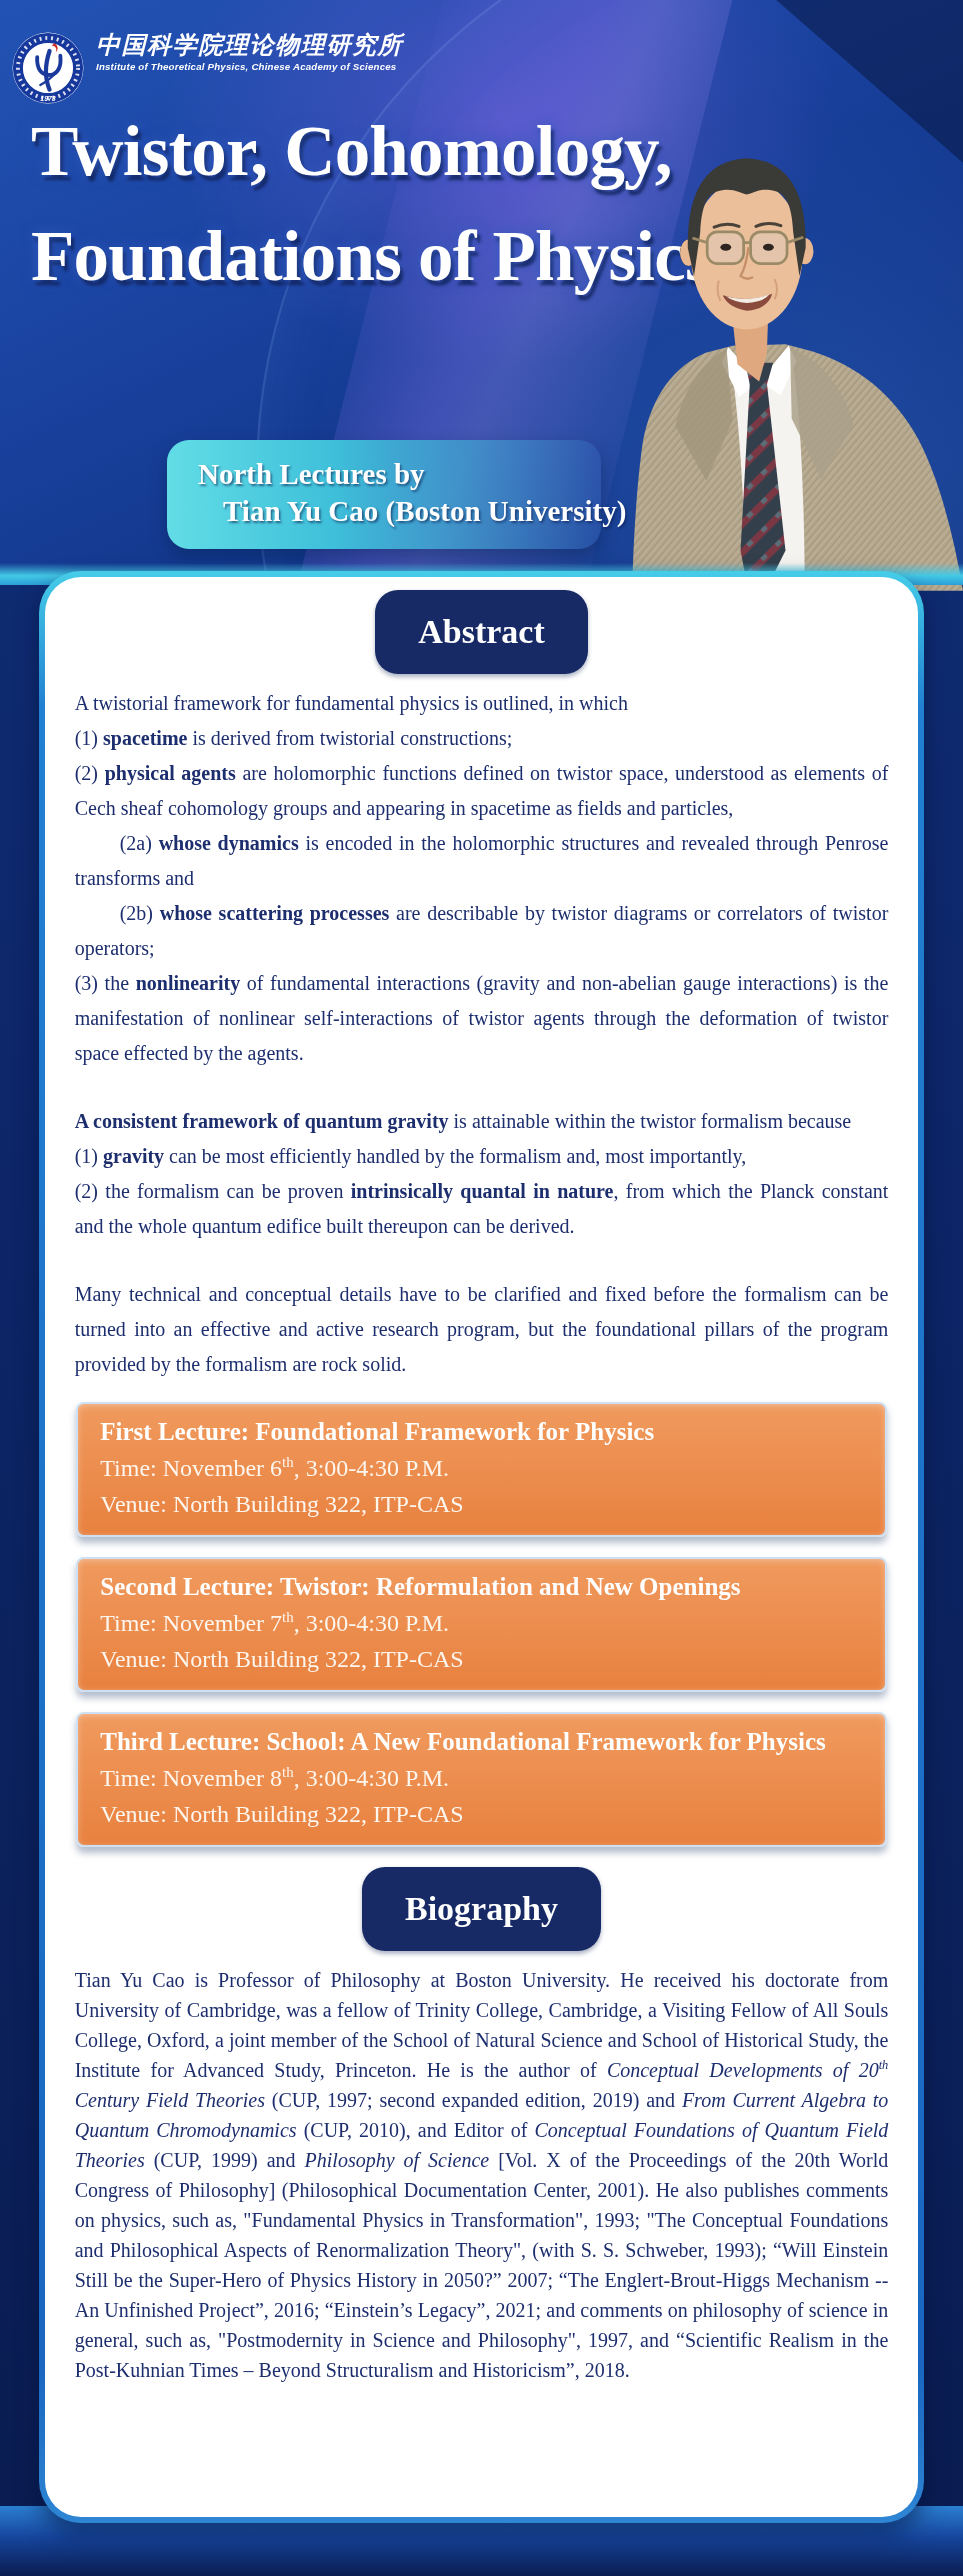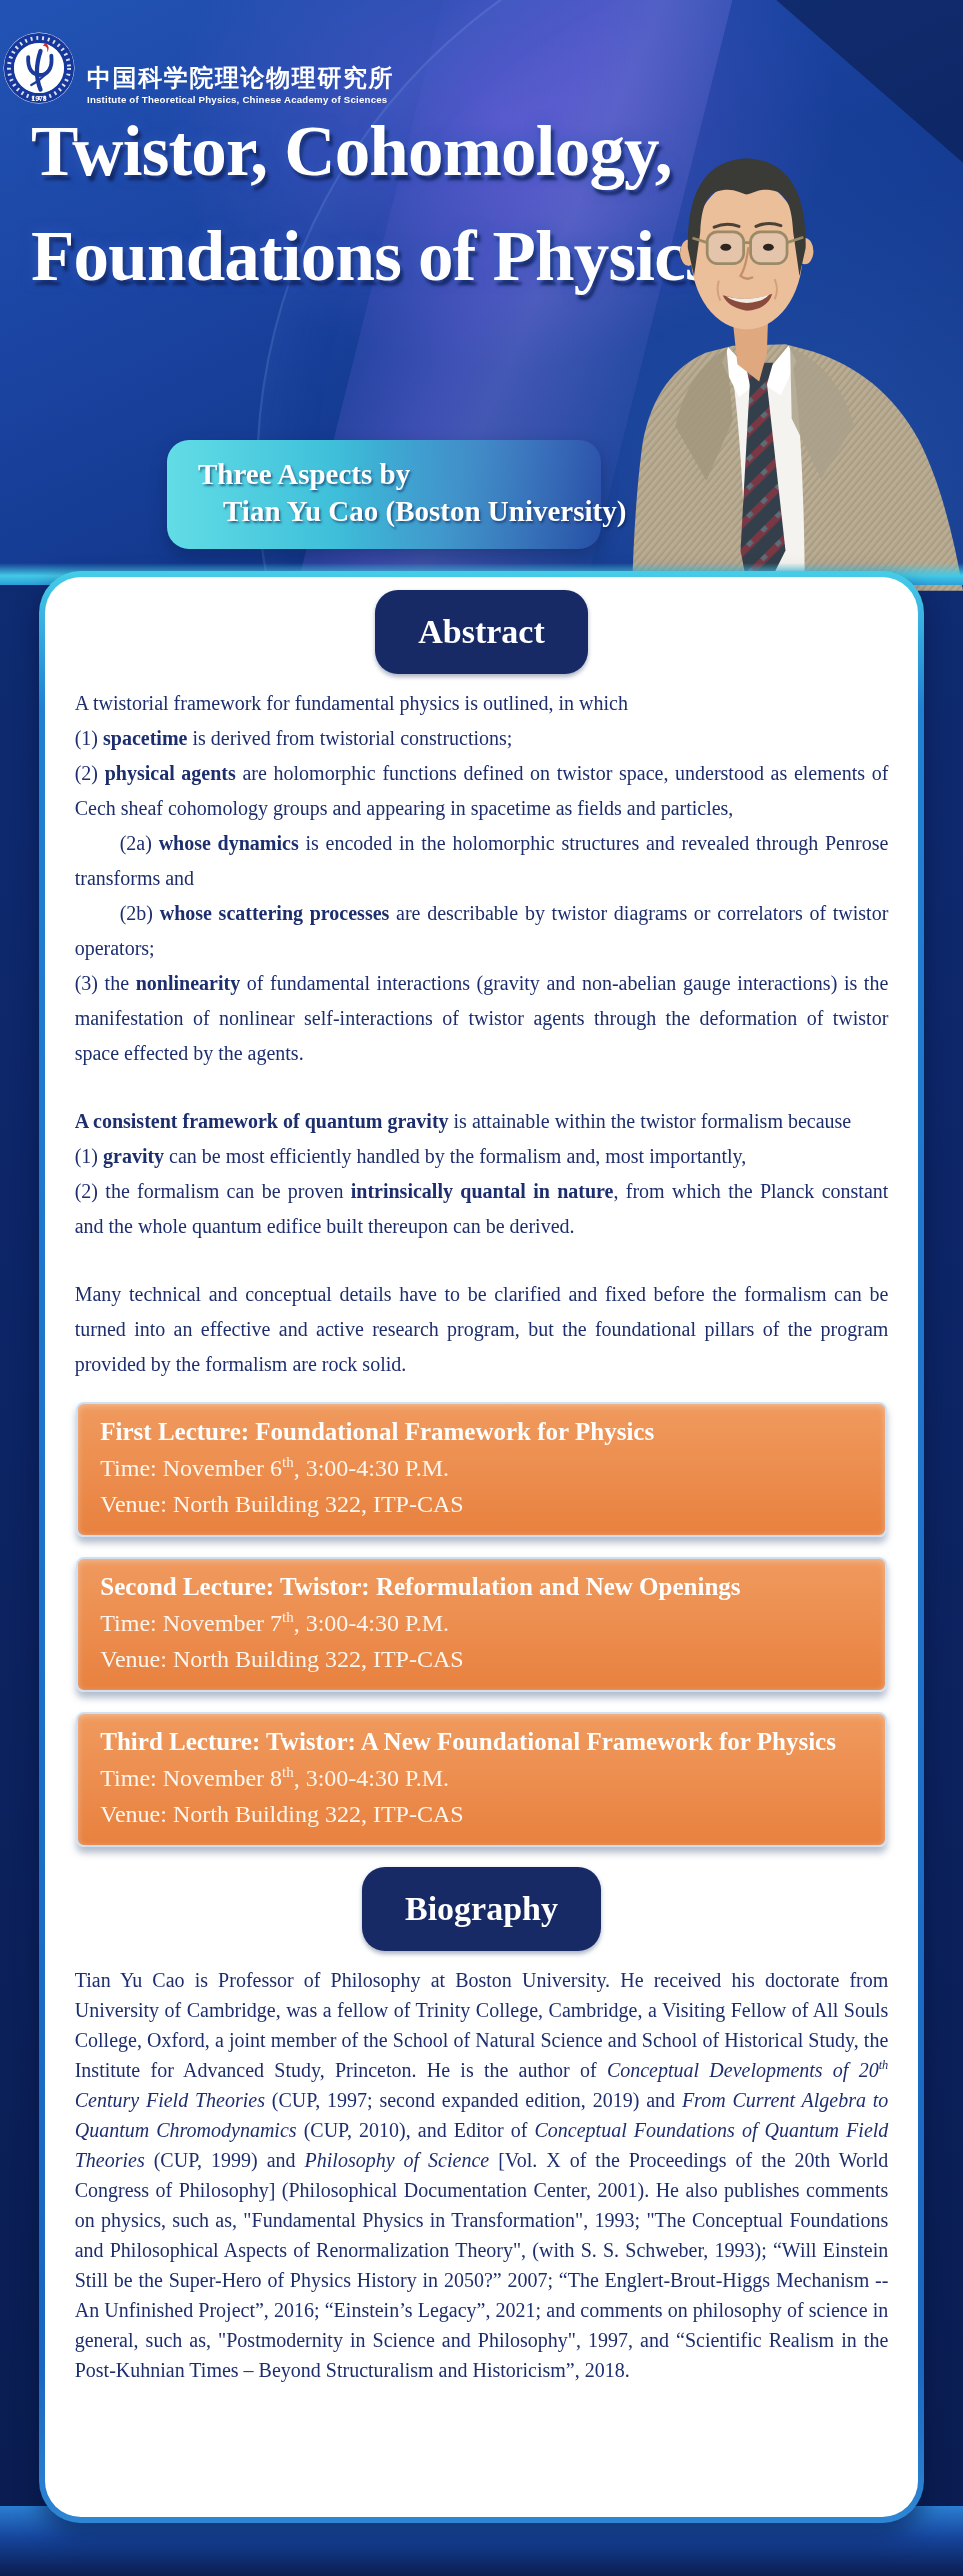--- a/index.html
+++ b/index.html
@@ -13,21 +13,21 @@
           radial-gradient(ellipse 698px 543px at 85% 85%,rgba(60,120,220,.35),rgba(60,120,220,0) 70%),
           linear-gradient(155deg,#2253b4 0%,#1b44a2 35%,#143a90 60%,#0f2f7a 100%);}
   .hero-streak{position:absolute;left:38%;top:-12%;width:30%;height:130%;
         background:linear-gradient(100deg,transparent 0%,rgba(140,115,240,.34) 42%,rgba(180,150,255,.28) 55%,transparent 100%);
         transform:skewX(-14deg);}
   .hero-arc{position:absolute;left:256px;top:-109px;width:1163px;height:1163px;border-radius:50%;
         box-shadow:inset 0 0 0 2.3px rgba(160,200,255,.14),inset 0 0 70px rgba(130,180,255,.10);}
   .hero-corner{position:absolute;right:0;top:0;width:203px;height:177px;
         clip-path:polygon(8% 0,100% 0,100% 92%);background:rgba(8,22,62,.52);}
   
-  .logo-row{position:absolute;left:2px;top:31px;display:flex;align-items:flex-end;z-index:5;}
+  .logo-row{position:absolute;left:11px;top:31px;display:flex;align-items:flex-start;z-index:5;font-style:italic;}
   .logo-badge{width:74px;height:74px;flex:0 0 auto;}
   .org-text{margin-left:11px;}
   .org-cn{color:#ffffff;font-family:"Liberation Sans",sans-serif;font-weight:bold;font-size:24px;letter-spacing:1.6px;line-height:28px;}
   .org-en{color:#ffffff;font-family:"Liberation Sans",sans-serif;font-weight:bold;font-size:9.7px;letter-spacing:0.2px;margin-top:2.3px;}
   
   .hero-title{position:absolute;left:31px;top:99px;z-index:2;color:#fff;font-weight:bold;
         font-size:71px;line-height:105px;letter-spacing:-0.8px;
         text-shadow:0 0 12.4px rgba(50,90,190,.95),3.1px 4.7px 3.1px rgba(10,25,70,.85);}
   
   .banner{position:absolute;left:167px;top:440px;width:434px;height:109px;border-radius:22px;z-index:1;
@@ -99,21 +99,21 @@
       <div class="org-en">Institute of Theoretical Physics, Chinese Academy of Sciences</div>
     </div>
   </div>
 
   <div class="hero-title">
     <div>Twistor, Cohomology,</div>
     <div>Foundations of Physics</div>
   </div>
 
   <div class="banner">
-    <div class="banner-line l1">Three Aspects by</div>
+    <div class="banner-line l1">North Lectures by</div>
     <div class="banner-line l2">Tian Yu Cao (Boston University)</div>
   </div>
 
   <svg class="photo" viewBox="0 0 427 612">
     <defs>
       <pattern id="tweed" width="7" height="7" patternUnits="userSpaceOnUse" patternTransform="rotate(40)">
         <rect width="7" height="7" fill="#b3a68d"></rect>
         <line x1="0" y1="0" x2="0" y2="7" stroke="#978b72" stroke-width="1.4"></line>
         <line x1="3.5" y1="0" x2="3.5" y2="7" stroke="#c4b89f" stroke-width="1"></line>
       </pattern>
@@ -191,21 +191,21 @@
         <div class="lecture-line">Venue: North Building 322, ITP-CAS</div>
       </div>
 
       <div class="lecture-box">
         <div class="lecture-title">Second Lecture: Twistor: Reformulation and New Openings</div>
         <div class="lecture-line rich"><span>Time: November  7</span><sup>th</sup><span>, 3:00-4:30 P.M.</span></div>
         <div class="lecture-line">Venue: North Building 322, ITP-CAS</div>
       </div>
 
       <div class="lecture-box">
-        <div class="lecture-title">Third Lecture: Twistor: A New Foundational Framework for Physics</div>
+        <div class="lecture-title">Third Lecture: School: A New Foundational Framework for Physics</div>
         <div class="lecture-line rich"><span>Time: November  8</span><sup>th</sup><span>, 3:00-4:30 P.M.</span></div>
         <div class="lecture-line">Venue: North Building 322, ITP-CAS</div>
       </div>
 
       <span class="pill bio">Biography</span>
 
       <div class="bio-text rich"><span>Tian Yu Cao is Professor of Philosophy at Boston University. He received his doctorate from University of Cambridge, was a fellow of Trinity College, Cambridge, a Visiting Fellow of All Souls College, Oxford, a joint member of the School of Natural Science and School of Historical Study, the Institute for Advanced Study, Princeton. He is the author of </span><span style="font-style: italic;">Conceptual Developments of 20</span><sup style="font-style: italic;">th</sup><span style="font-style: italic;"> Century Field Theories</span><span> (CUP, 1997; second expanded edition, 2019) and </span><span style="font-style: italic;">From Current Algebra to Quantum Chromodynamics</span><span> (CUP, 2010), and Editor of </span><span style="font-style: italic;">Conceptual Foundations of Quantum Field Theories</span><span> (CUP, 1999) and </span><span style="font-style: italic;">Philosophy of Science</span><span> [Vol. X of the Proceedings of the 20th World Congress of Philosophy] (Philosophical Documentation Center, 2001). He also publishes comments on physics, such as, "Fundamental Physics in Transformation", 1993; "The Conceptual Foundations and Philosophical Aspects of Renormalization Theory", (with S. S. Schweber, 1993); “Will Einstein Still be the Super-Hero of Physics History in 2050?” 2007; “The Englert-Brout-Higgs Mechanism -- An Unfinished Project”, 2016; “Einstein’s Legacy”, 2021; and comments on philosophy of science in general, such as, "Postmodernity in Science and Philosophy", 1997, and “Scientific Realism in the Post-Kuhnian Times – Beyond Structuralism and Historicism”, 2018.</span></div>
 
     </div>
   </div>

